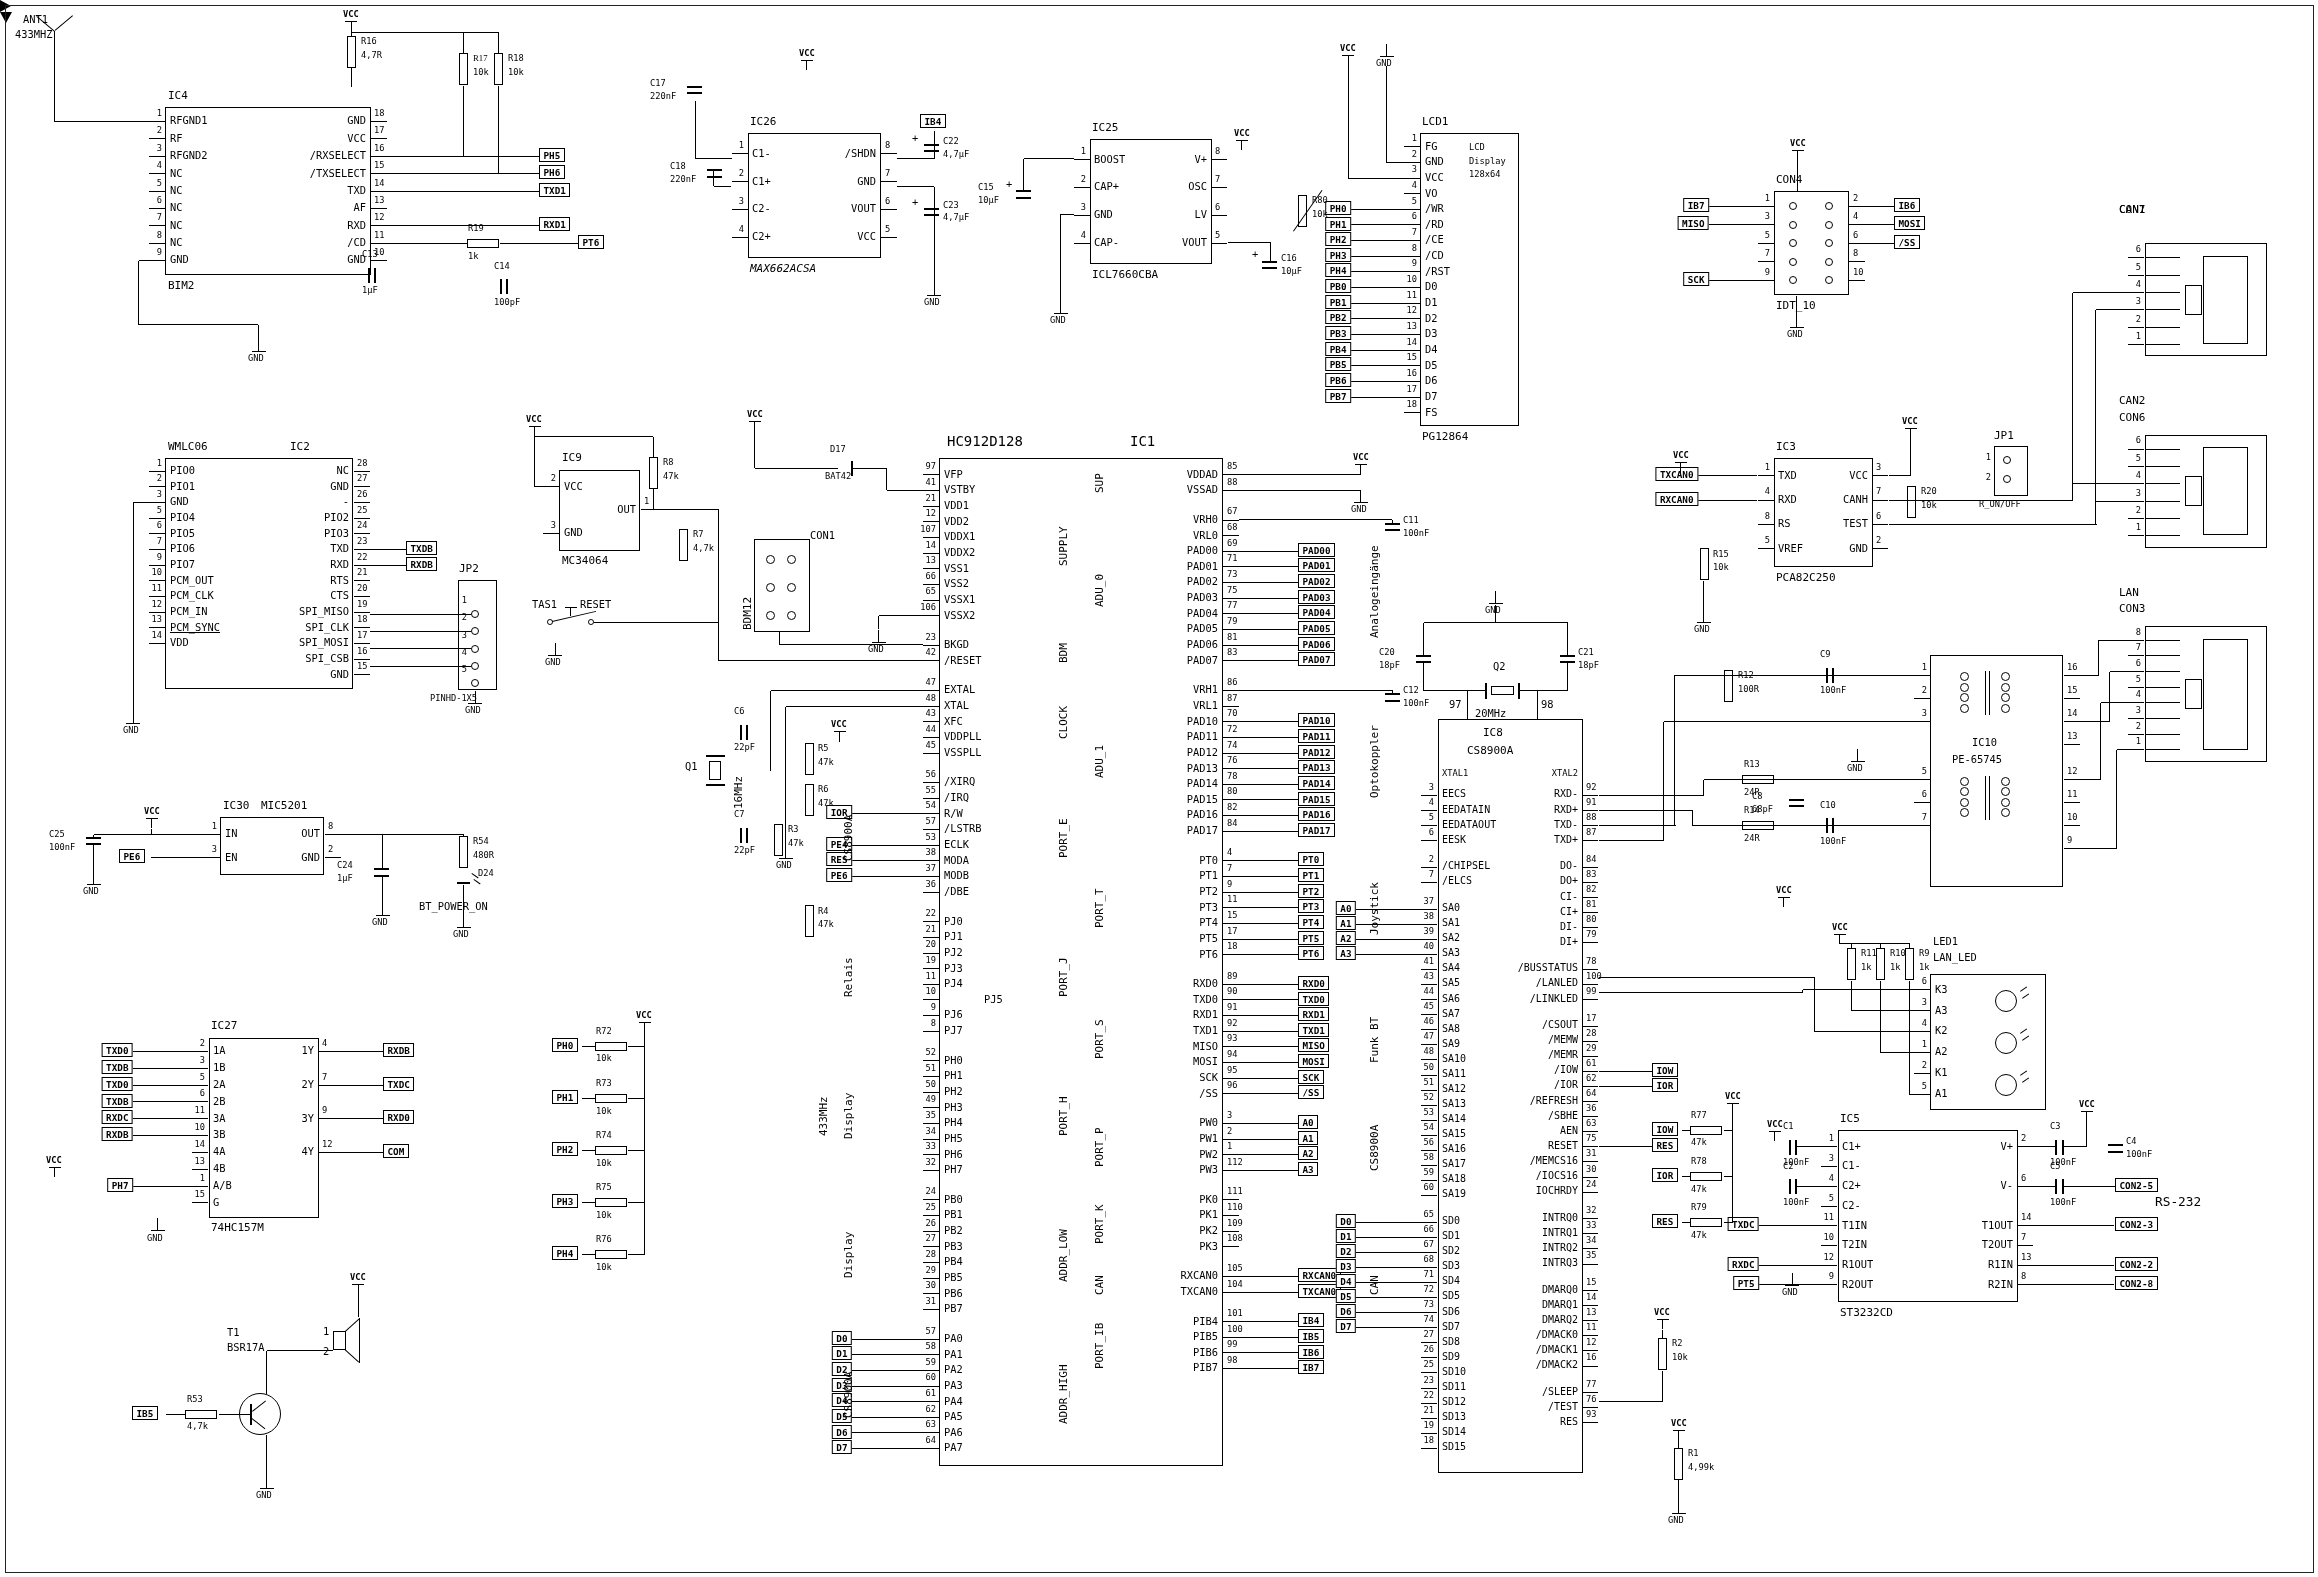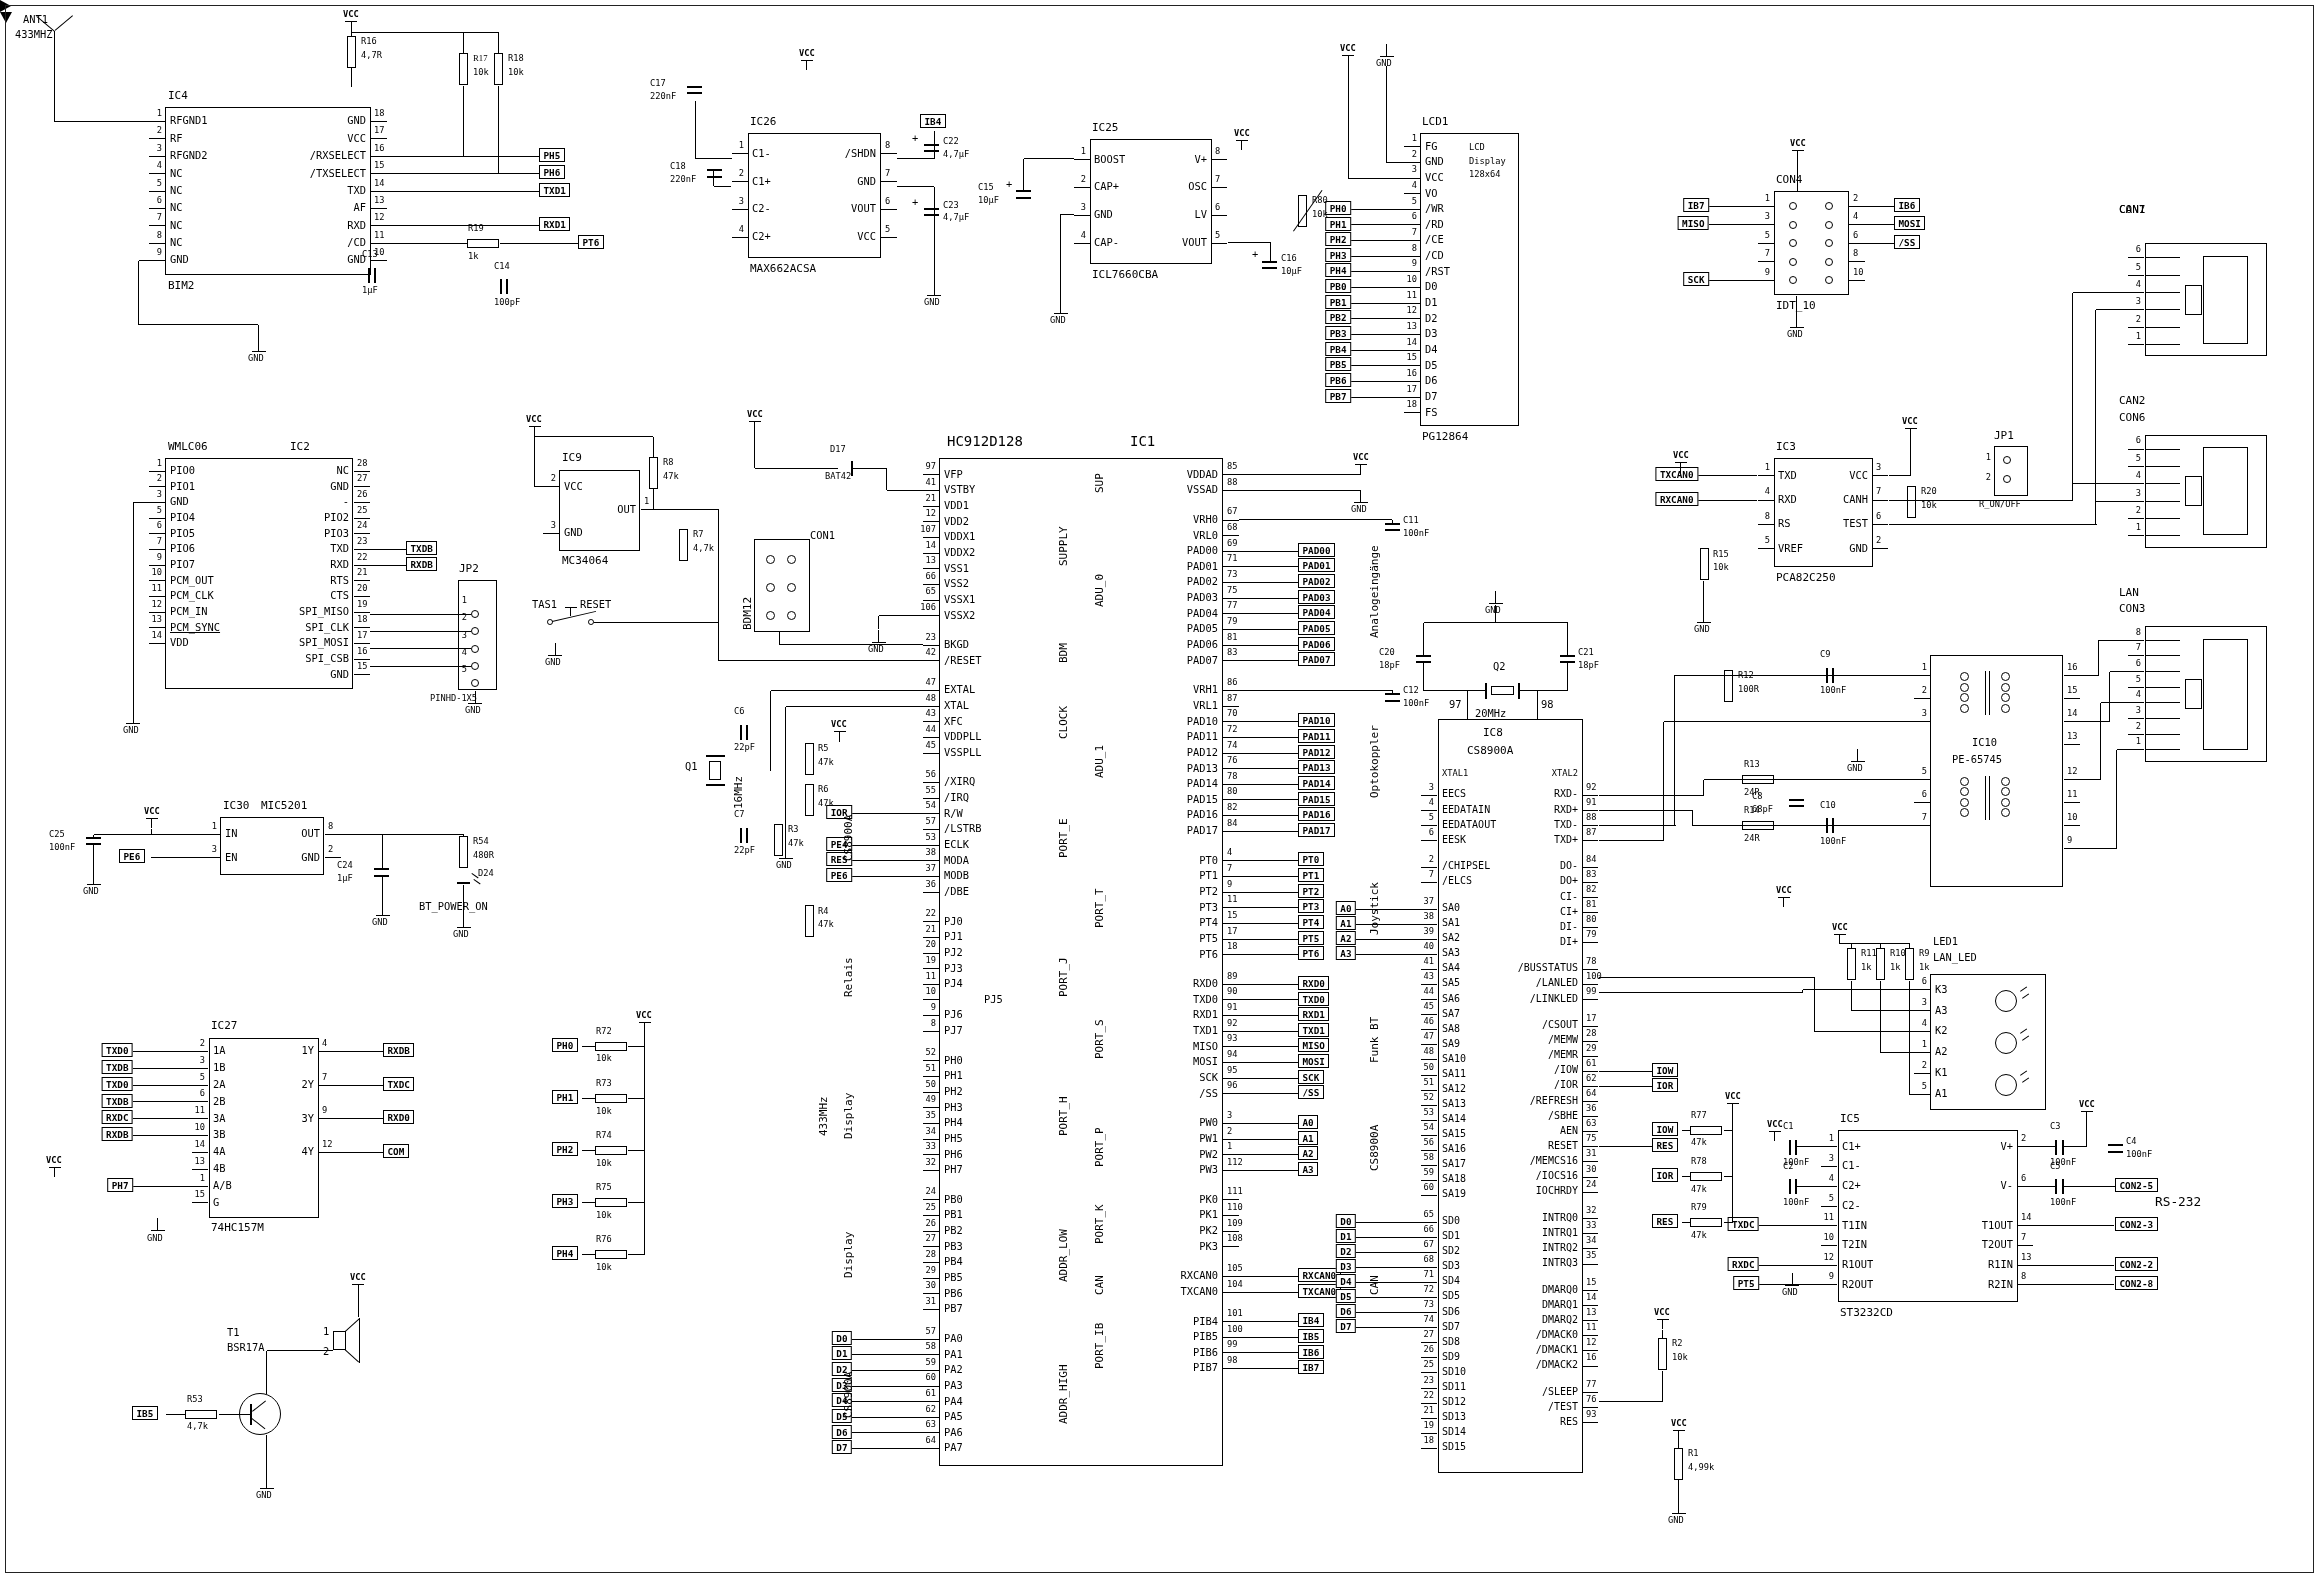--- a/index.html
+++ b/index.html
@@ -179,21 +179,21 @@
     <div class="t pn" style="left: 357px; top: 631px;">17</div>
     <div class="t anchor-r" style="left: 349px; top: 637px;">SPI_MOSI</div>
     <div class="wire" style="left: 354px; top: 659px; width: 16px; height: 1.4px;"></div>
     <div class="t pn" style="left: 357px; top: 647px;">16</div>
     <div class="t anchor-r" style="left: 349px; top: 653px;">SPI_CSB</div>
     <div class="wire" style="left: 354px; top: 674px; width: 16px; height: 1.4px;"></div>
     <div class="t pn" style="left: 357px; top: 662px;">15</div>
     <div class="t anchor-r" style="left: 349px; top: 669px;">GND</div>
     <div class="icbox" style="left: 748px; top: 133px; width: 133px; height: 125px;"></div>
     <div class="t ref" style="left: 750px; top: 116px;">IC26</div>
-    <div class="t ref" style="left: 750px; top: 263px;">MAX662ACSA</div>
+    <div class="t ref" style="left: 750px; top: 263px; font-style: italic;">MAX662ACSA</div>
     <div class="wire" style="left: 732px; top: 153px; width: 16px; height: 1.4px;"></div>
     <div class="t pn anchor-r" style="left: 744px; top: 141px;">1</div>
     <div class="t " style="left: 752px; top: 148px;">C1-</div>
     <div class="wire" style="left: 881px; top: 153px; width: 16px; height: 1.4px;"></div>
     <div class="t pn" style="left: 885px; top: 141px;">8</div>
     <div class="t anchor-r" style="left: 876px; top: 148px;">/SHDN</div>
     <div class="wire" style="left: 732px; top: 181px; width: 16px; height: 1.4px;"></div>
     <div class="t pn anchor-r" style="left: 744px; top: 169px;">2</div>
     <div class="t " style="left: 752px; top: 176px;">C1+</div>
     <div class="wire" style="left: 881px; top: 181px; width: 16px; height: 1.4px;"></div>

